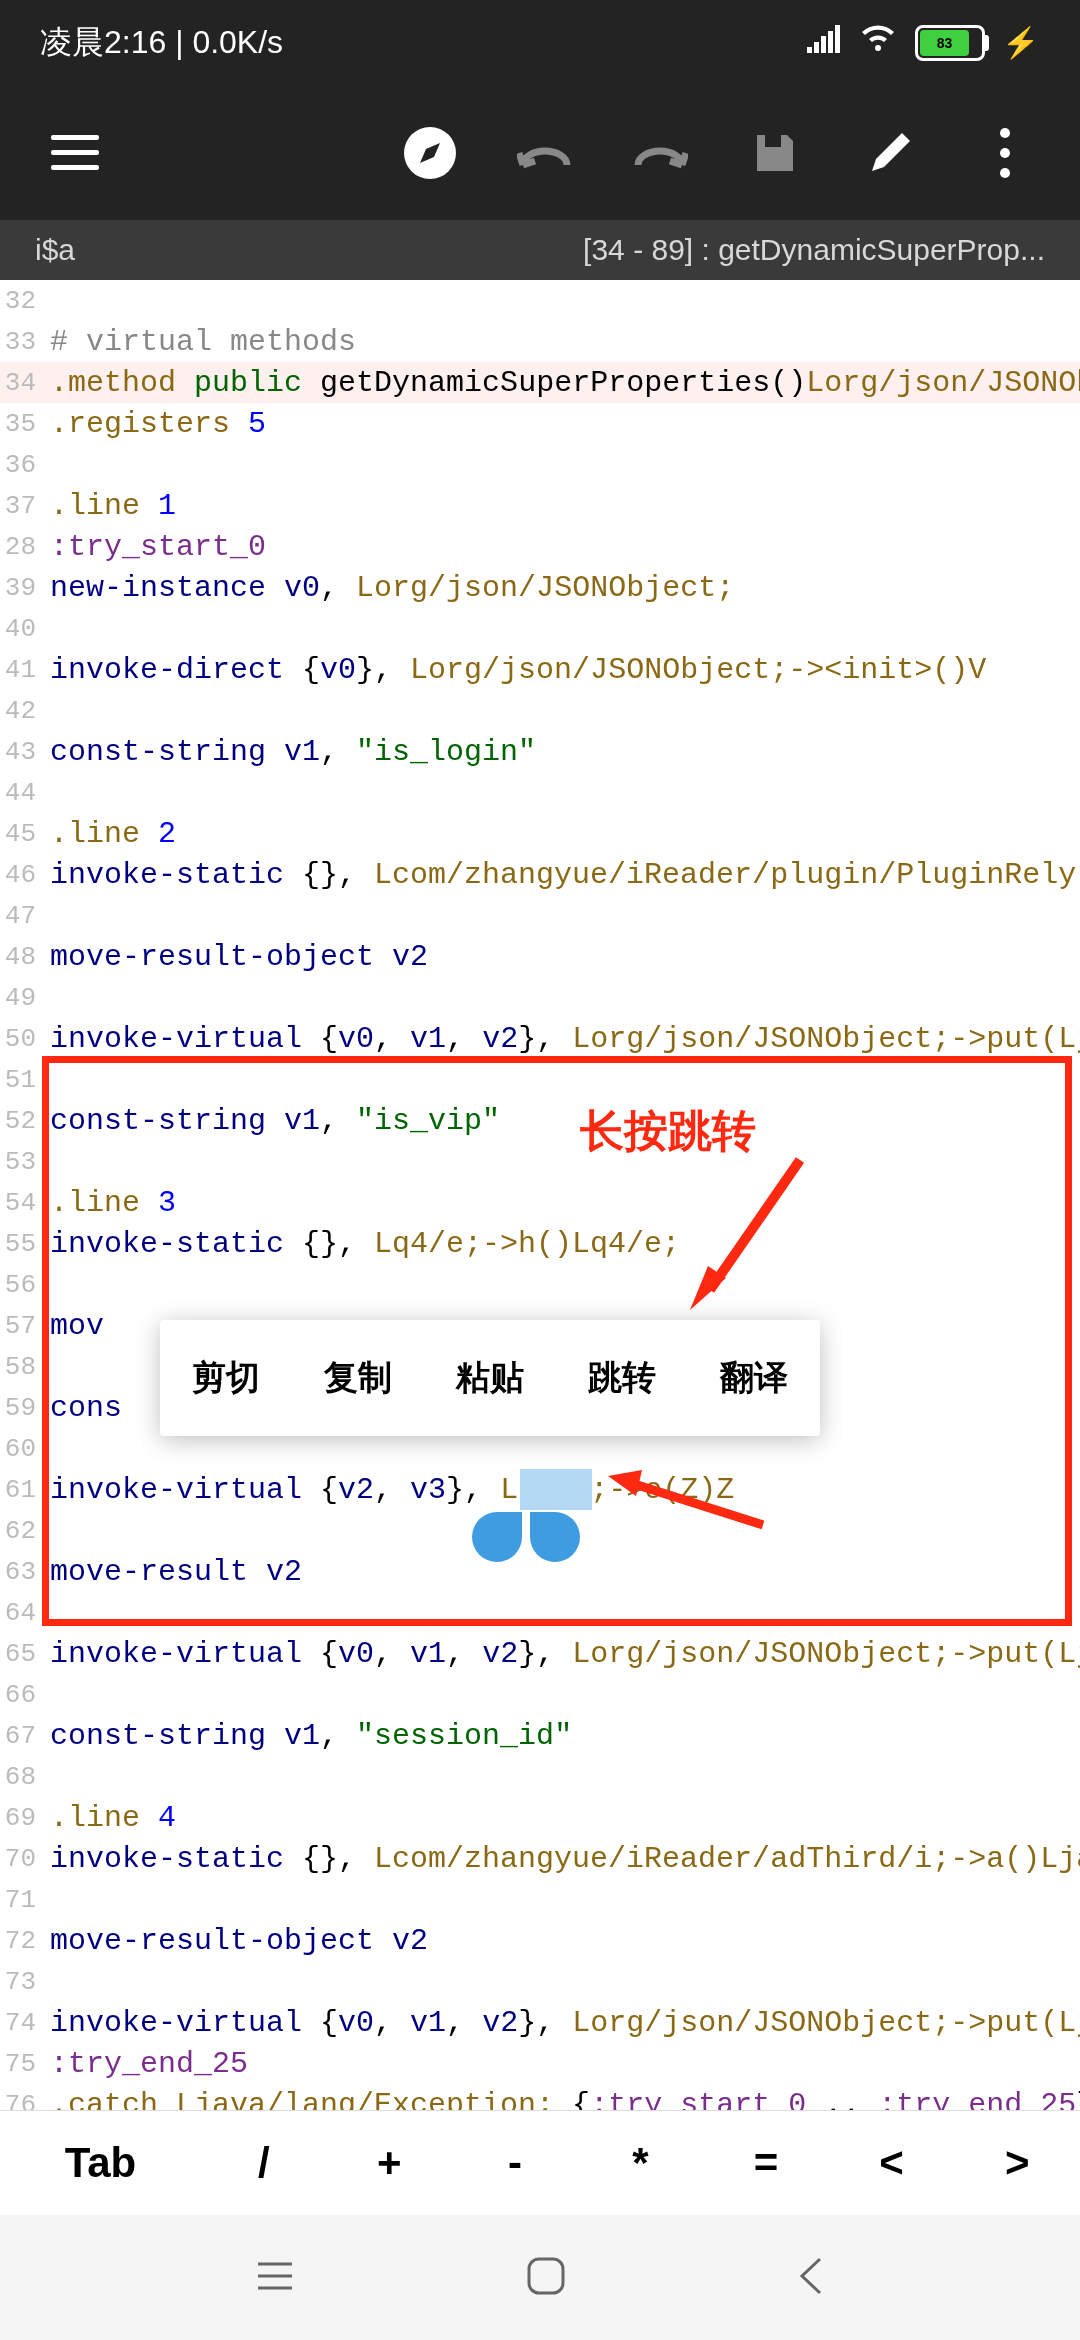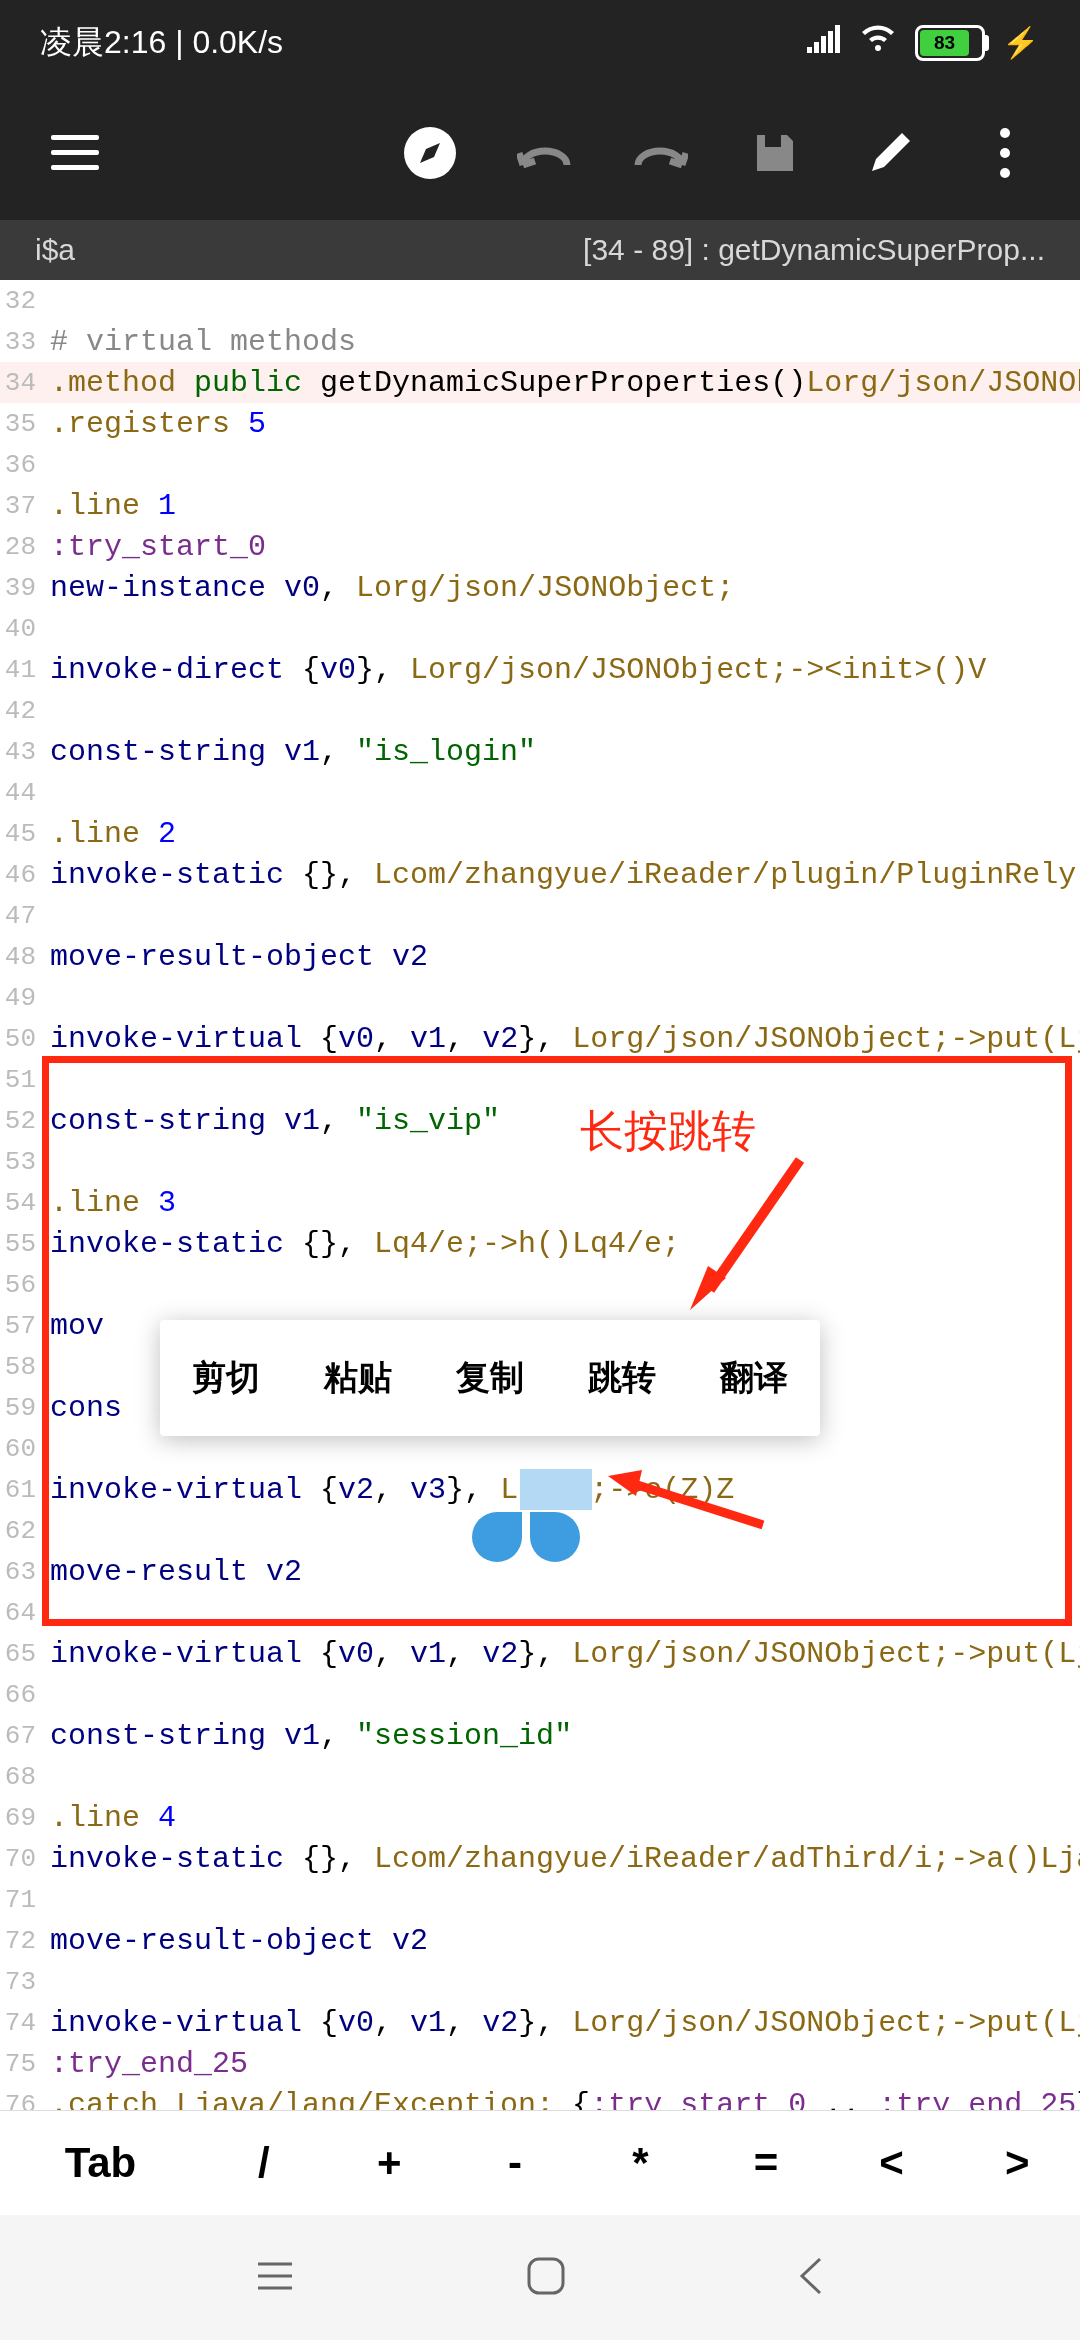--- a/index.html
+++ b/index.html
@@ -3,21 +3,21 @@
 <meta charset="utf-8">
 <style>
 * { margin: 0; padding: 0; box-sizing: border-box; }
 html, body { width: 1080px; height: 2340px; font-family: -apple-system, sans-serif; overflow: hidden; background: #fff; }
 .status-bar { height: 85px; background: #232323; display: flex; align-items: center; justify-content: space-between; padding: 0 40px; color: #fff; font-size: 32px; gap: 20px; }
 .status-left { font-weight: 500; }
 .status-right { display: flex; align-items: center; gap: 18px; }
 .battery-box { display: inline-flex; align-items: center; }
 .battery { border: 3px solid #fff; border-radius: 8px; width: 70px; height: 36px; position: relative; display: flex; align-items: center; padding: 2px; }
 .battery::after { content: ''; position: absolute; right: -7px; width: 4px; height: 16px; background: #fff; border-radius: 0 3px 3px 0; }
-.battery-fill { background: #3fcf3f; height: 100%; border-radius: 4px; display: flex; align-items: center; justify-content: center; font-size: 19px; font-weight: bold; color: #000; }
+.battery-fill { background: #3fcf3f; height: 100%; border-radius: 4px; display: flex; align-items: center; justify-content: center; font-size: 14px; font-weight: bold; color: #000; }
 .toolbar { height: 135px; background: #232323; display: flex; align-items: center; gap: 55px; padding: 0 45px; }
 .toolbar-spacer { flex: 1; }
 .icon-btn { width: 60px; height: 60px; display: flex; align-items: center; justify-content: center; cursor: pointer; }
 .hamburger { display: flex; flex-direction: column; gap: 10px; }
 .hamburger span { width: 48px; height: 5px; background: #fff; border-radius: 2px; }
 .dots { display: flex; flex-direction: column; gap: 10px; }
 .dots span { width: 10px; height: 10px; background: #fff; border-radius: 50%; }
 .breadcrumb { height: 60px; background: #3a3a3a; display: flex; align-items: center; justify-content: space-between; padding: 0 35px; color: #d8d8d8; font-size: 30px; }
 .editor { position: relative; height: 1830px; background: #fff; overflow: hidden; }
 .code-line { display: flex; height: 41px; align-items: center; font-family: 'Courier New', monospace; font-size: 30px; white-space: nowrap; }
@@ -28,21 +28,21 @@
 .k-pub { color: #006400; }
 .k-kw { color: #000080; font-weight: 500; }
 .k-name { color: #000; }
 .k-type { color: #8b6914; }
 .k-reg { color: #000080; }
 .k-num { color: #0000ff; }
 .k-str { color: #006400; }
 .k-lbl { color: #7b2d8e; }
 .k-com { color: #888; }
 .red-box { position: absolute; border: 7px solid #ff2810; pointer-events: none; }
-.annotation { position: absolute; color: #ff2810; font-size: 44px; font-weight: normal; pointer-events: none; }
+.annotation { position: absolute; color: #ff2810; font-size: 44px; font-weight: bold; pointer-events: none; }
 .arrow-svg { position: absolute; pointer-events: none; }
 .context-menu { position: absolute; background: #fff; display: flex; box-shadow: 0 4px 24px rgba(0,0,0,0.25); border-radius: 4px; }
 .context-item { padding: 35px 32px; font-size: 34px; font-weight: bold; cursor: pointer; }
 .sel-handle { position: absolute; width: 50px; height: 50px; background: #3d9de0; }
 .sel-handle.left { border-radius: 50% 0 50% 50%; }
 .sel-handle.right { border-radius: 0 50% 50% 50%; }
 .sel-bg { position: absolute; background: #b3d9f5; height: 41px; }
 .key-row { height: 105px; background: #fff; border-top: 1px solid #ddd; display: flex; align-items: center; }
 .key { flex: 1; text-align: center; font-size: 42px; font-weight: bold; cursor: pointer; }
 .key.tab { flex: 1.6; }
@@ -319,22 +319,22 @@
     <line x1="110" y1="10" x2="20" y2="140" stroke="#ff2810" stroke-width="10"></line>
     <polygon points="0,160 36,128 18,116" fill="#ff2810"></polygon>
   </svg>
   <svg class="arrow-svg" style="top:1190px; left:608px;" width="160" height="60" viewBox="0 0 160 60">
     <line x1="155" y1="55" x2="20" y2="12" stroke="#ff2810" stroke-width="9"></line>
     <polygon points="0,6 34,0 28,26" fill="#ff2810"></polygon>
   </svg>
 
   <div class="context-menu" style="top:1040px; left:160px;">
     <div class="context-item">剪切</div>
+    <div class="context-item">复制</div>
     <div class="context-item">粘贴</div>
-    <div class="context-item">复制</div>
     <div class="context-item">跳转</div>
     <div class="context-item">翻译</div>
   </div>
 </div>
 
 <div class="key-row">
   <div class="key tab">Tab</div>
   <div class="key">/</div>
   <div class="key">+</div>
   <div class="key">-</div>

